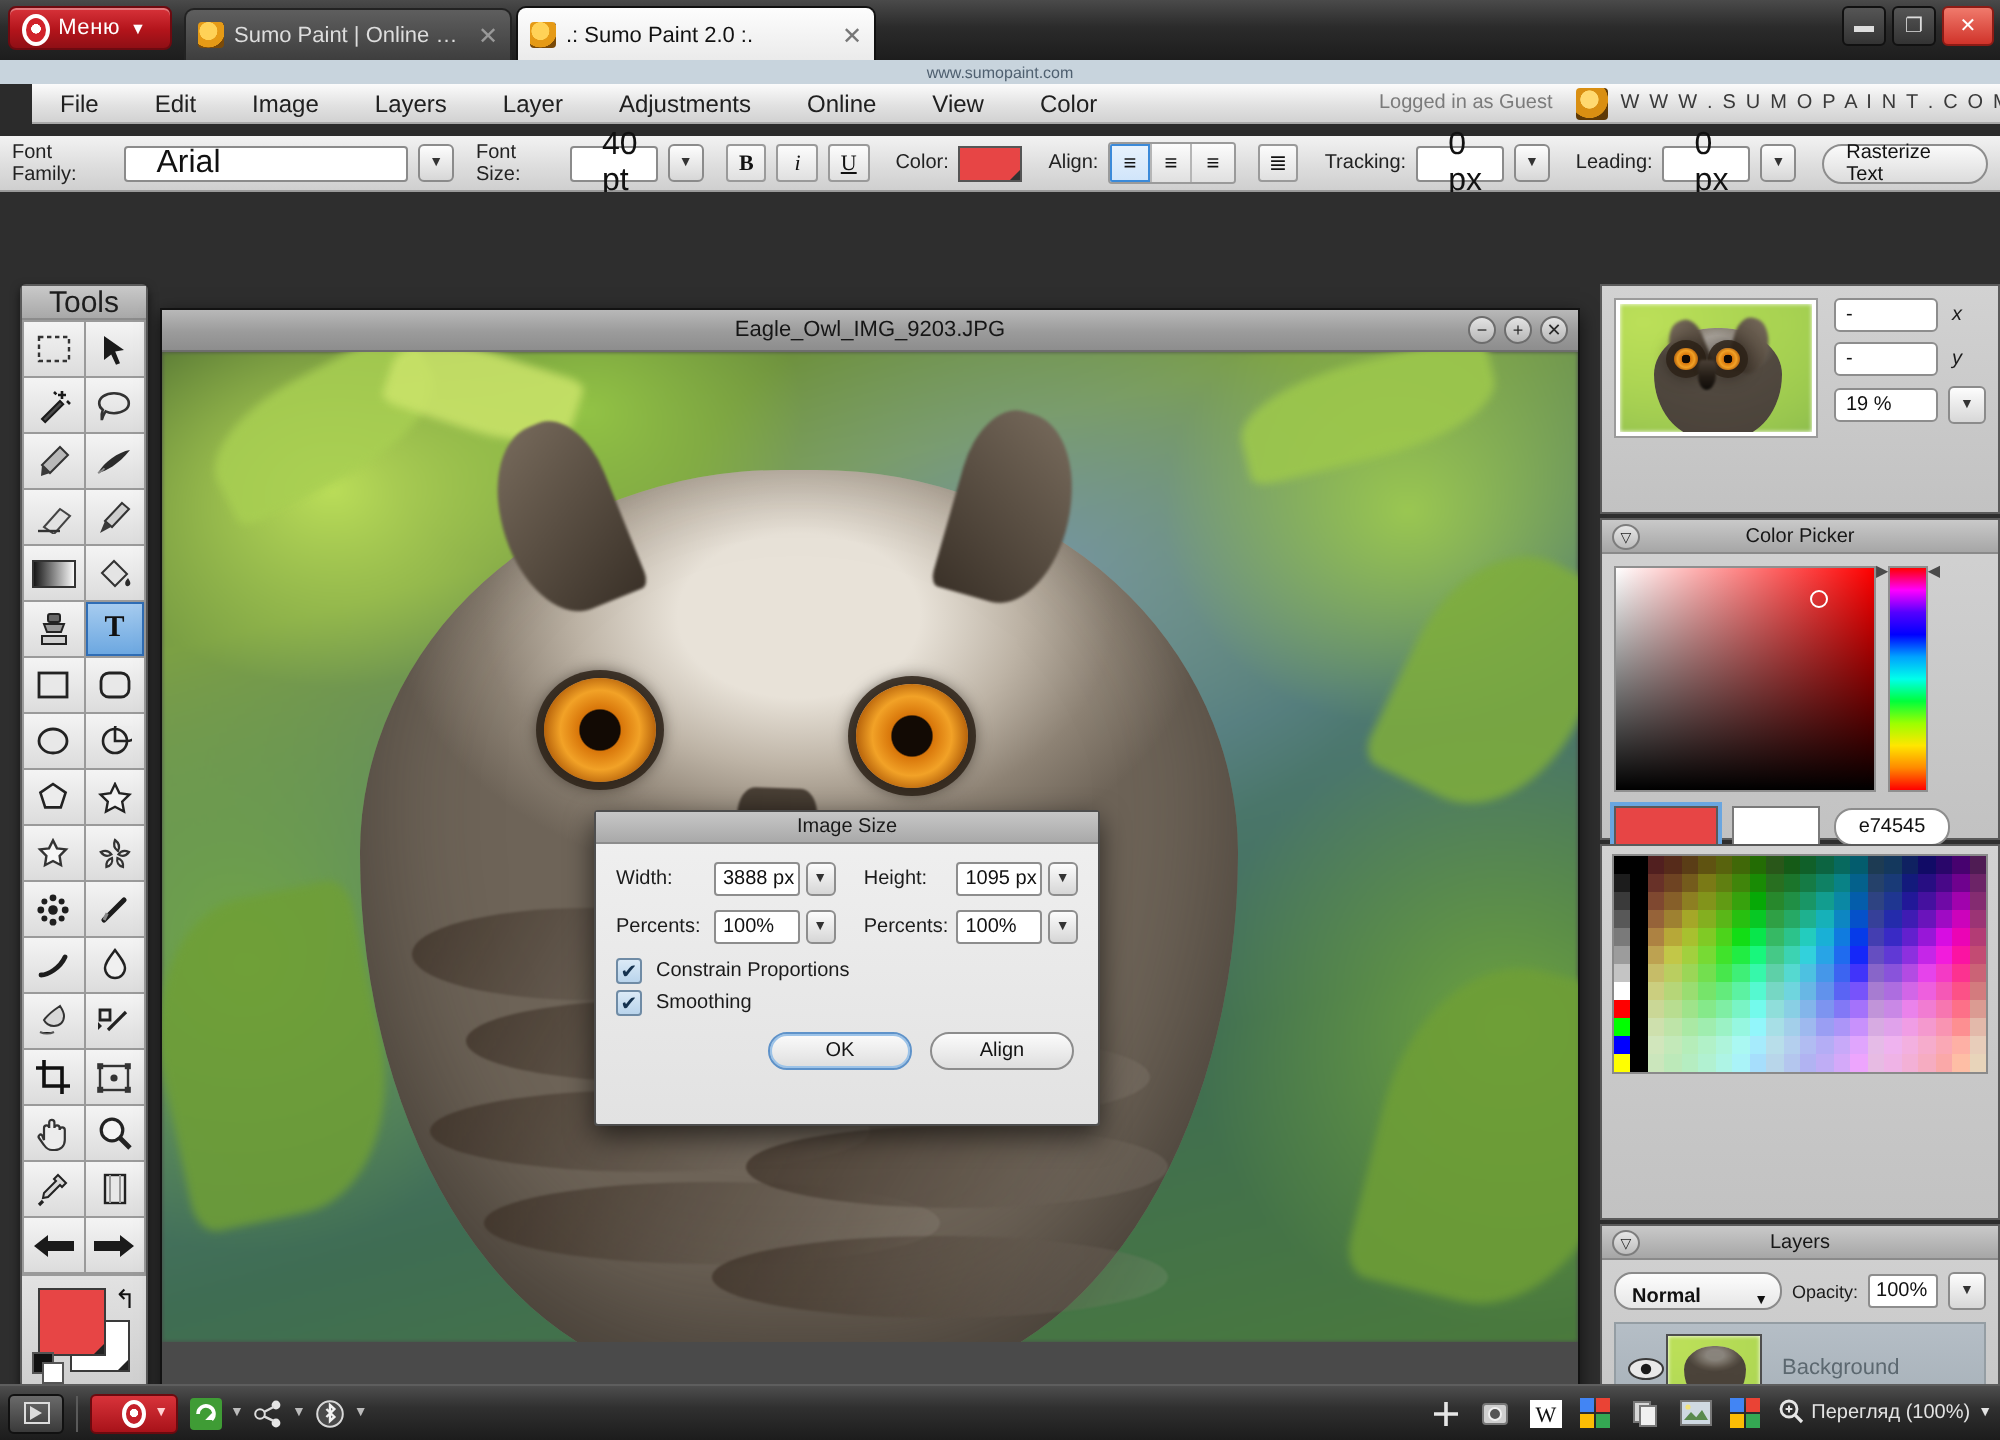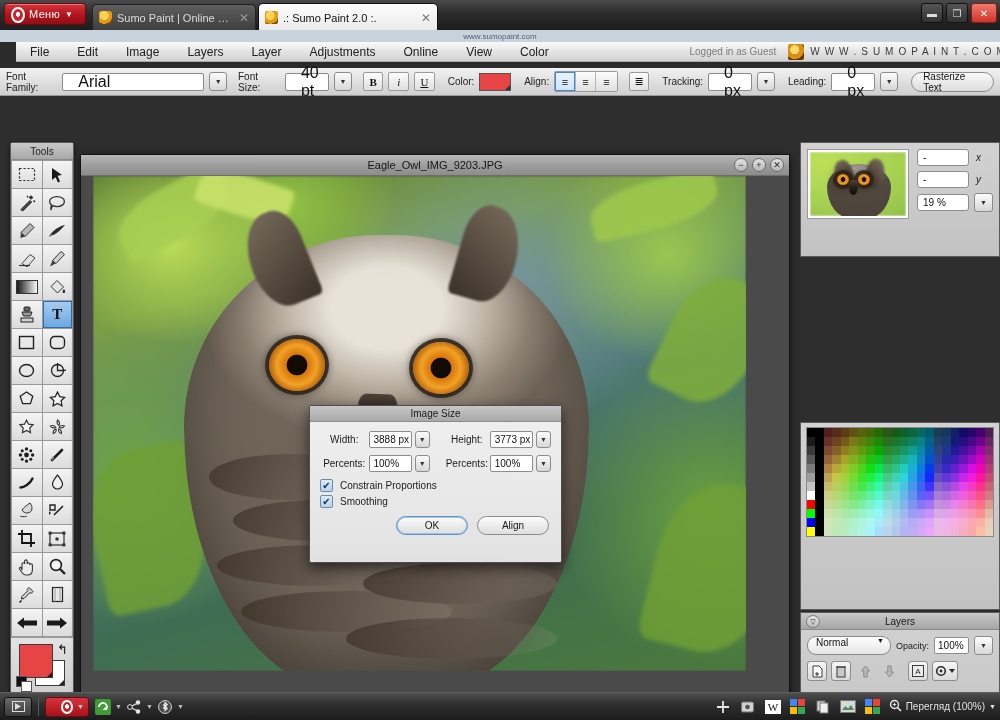--- a/index.html
+++ b/index.html
@@ -151,21 +151,21 @@
   .tools{
     position:absolute; left:10px; top:46px; width:64px;
     background:linear-gradient(#d6d6d6,#c2c2c2);
     border:1px solid #5a5a5a; border-radius:3px;
     box-shadow:0 2px 5px rgba(0,0,0,.6);
   }
   .tools .thead{
     height:17px; background:linear-gradient(#c9c9c9,#a8a8a8);
     border-bottom:1px solid #8c8c8c;
     display:flex; align-items:center; justify-content:center;
-    font-size:10px; color:#1d1d1d;
+    font-size:15px; color:#1d1d1d;
   }
   .toolgrid{ display:grid; grid-template-columns:1fr 1fr; background:#9a9a9a; gap:1px; padding:1px; }
   .tool{
     height:27px; background:linear-gradient(#f4f4f4,#dcdcdc);
     display:flex; align-items:center; justify-content:center;
   }
   .tool.sel{ background:linear-gradient(#a8cdf0,#6aa6e0); box-shadow:inset 0 0 0 1px #2f6db5; }
   .tool svg{ display:block; }
   .tool .tchar{ font-size:15px; color:#111; font-weight:bold; font-family:"Liberation Serif", serif; }
 
@@ -193,21 +193,21 @@
     border-bottom:1px solid #6e6e6e;
     display:flex; align-items:center; justify-content:center; position:relative;
     font-size:11px; color:#161616;
   }
   .cw-btns{ position:absolute; right:5px; top:3px; display:flex; gap:4px; }
   .cw-btn{
     width:14px; height:14px; border-radius:50%;
     background:linear-gradient(#e3e3e3,#b6b6b6); border:1px solid #6d6d6d;
     display:flex; align-items:center; justify-content:center; font-size:9px; color:#2a2a2a;
   }
-  .cw-img{ position:absolute; left:12px; top:21px; width:653px; height:495px; overflow:hidden;text-align:center; }
+  .cw-img{ position:absolute; left:0; top:21px; width:708px; height:495px; overflow:hidden; }
   .cw-status{
     position:absolute; left:0; bottom:0; width:708px; height:20px;
     background:linear-gradient(#eeeeee,#d5d5d5);
     border-top:1px solid #8d8d8d;
     display:flex; align-items:center; font-size:10px; color:#1d1d1d;
   }
   .cw-status .z{ width:66px; text-align:center; border-right:1px solid #a8a8a8; }
   .cw-status .dim{ width:88px; text-align:center; border-right:1px solid #a8a8a8; }
   .hscroll{ flex:1 1 auto; height:16px; margin:0 1px; display:flex; align-items:center; }
   .sarrow{
@@ -385,22 +385,22 @@
   }
 
   
   .swgrid{ display:grid; grid-template-columns:repeat(22,1fr); gap:0; border:1px solid #8a8a8a; background:#000; }
   .swgrid div{ height:9px; }
 
   
   .lay-top{ display:flex; align-items:center; gap:5px; }
   .blendsel{
     width:84px; height:19px; border-radius:9px; background:linear-gradient(#fdfdfd,#e6e6e6);
-    border:1px solid #8a8a8a; display:flex; align-items:flex-start; position:relative;
-    padding-left:8px; font-size:10px; color:#111;
+    border:1px solid #8a8a8a; display:flex; align-items:flex-end; position:relative;
+    padding-left:8px; font-size:10px; color:#111;font-weight:bold;
   }
   .blendsel .bs-caret{ position:absolute; right:6px; font-size:7px; }
   .opacity-l{ font-size:9px; color:#1b1b1b; }
   .opfield{
     width:35px; height:17px; background:#fff; border:1px solid #8d8d8d; border-radius:2px;
     display:flex; align-items:center; padding-left:3px; font-size:10px; color:#111;
   }
   .layerlist{ margin-top:6px; background:#b9c2c9; border:1px solid #949da3; height:44px; }
   .layerrow{ display:flex; align-items:center; height:44px; padding:0 5px; background:linear-gradient(#b5bec6,#a6b0b8); }
   .eyeicon{ width:20px; display:flex; align-items:center; justify-content:center; }
@@ -799,21 +799,21 @@
 
           <div class="dialog" style="left:216px;top:229px">
             <div class="dlg-title">Image Size</div>
             <div class="dlg-body">
               <div class="drow">
                 <span class="dlabel">Width:</span>
                 <span class="dinput">3888 px</span>
                 <span class="ddrop">▼</span>
                 <span class="dgap"></span>
                 <span class="dlabel sm">Height:</span>
-                <span class="dinput">3773 px</span>
+                <span class="dinput">1095 px</span>
                 <span class="ddrop">▼</span>
               </div>
               <div class="drow">
                 <span class="dlabel">Percents:</span>
                 <span class="dinput">100%</span>
                 <span class="ddrop">▼</span>
                 <span class="dgap"></span>
                 <span class="dlabel sm">Percents:</span>
                 <span class="dinput">100%</span>
                 <span class="ddrop">▼</span>
@@ -873,20 +873,42 @@
               <span class="infolabel">y</span>
             </div>
             <div class="inforow">
               <span class="infofield">19 %</span>
               <span class="odrop" style="margin-left:5px">▼</span>
             </div>
           </div>
         </div>
       </div>
 
+      <div class="panel" style="top:163px;height:161px">
+        <div class="p-head">
+          <span class="p-tri">▽</span>
+          <span>Color Picker</span>
+        </div>
+        <div class="p-body">
+          <div class="cp-wrap">
+            <div class="cp-sv">
+              <span class="cp-cursor"></span>
+            </div>
+            <div class="cp-hue">
+              <span class="huearrow" style="left:-7px">▶</span>
+              <span class="huearrow" style="right:-7px">◀</span>
+            </div>
+          </div>
+          <div class="cp-bottom">
+            <span class="cp-fore"></span>
+            <span class="cp-back"></span>
+            <span class="cp-hex">e74545</span>
+          </div>
+        </div>
+      </div>
 
       <div class="panel" style="top:326px;height:188px">
         <div class="p-body" style="padding:4px 5px">
           <div class="swgrid" id="swgrid">
               <div style="background: rgb(0, 0, 0);"></div>
               <div style="background: rgb(0, 0, 0);"></div>
               <div style="background: rgb(81, 31, 31);"></div>
               <div style="background: rgb(86, 43, 26);"></div>
               <div style="background: rgb(90, 61, 22);"></div>
               <div style="background: rgb(95, 83, 17);"></div>
@@ -1160,20 +1182,37 @@
         <div class="p-body">
           <div class="lay-top">
             <span class="blendsel">
               <span>Normal</span>
               <span class="bs-caret">▼</span>
             </span>
             <span class="opacity-l">Opacity:</span>
             <span class="opfield">100%</span>
             <span class="odrop">▼</span>
           </div>
+          <div class="layerlist">
+            <div class="layerrow">
+              <span class="eyeicon">
+                <svg width="18" height="11" viewBox="0 0 18 11">
+                    <ellipse cx="9" cy="5.5" rx="8.5" ry="5" fill="#e9e9e9" stroke="#3a3a3a"></ellipse>
+                    <circle cx="9" cy="5.5" r="2.6" fill="#1b1b1b"></circle>
+                  </svg>
+              </span>
+              <span class="layerthumb">
+                <span class="owl-scene" style="position:absolute;inset:0">
+                  <span class="owl-bg" style="position:absolute;inset:0"></span>
+                  <span class="owl-body" style="position:absolute;left:18%;top:16%;width:66%;height:88%"></span>
+                </span>
+              </span>
+              <span class="layername">Background</span>
+            </div>
+          </div>
           <div class="lay-btns">
             <span class="lbtn">
               <svg width="11" height="13" viewBox="0 0 11 13">
                   <path d="M1 1h6l3 3v8H1z" fill="#fff" stroke="#3a3a3a"></path>
                   <path d="M3 9h4M5 7v4" stroke="#2a2a2a"></path>
                 </svg>
             </span>
             <span class="lbtn">
               <svg width="10" height="13" viewBox="0 0 10 13">
                   <rect x="1" y="2" width="8" height="10" fill="#c9c9c9" stroke="#3a3a3a"></rect>

